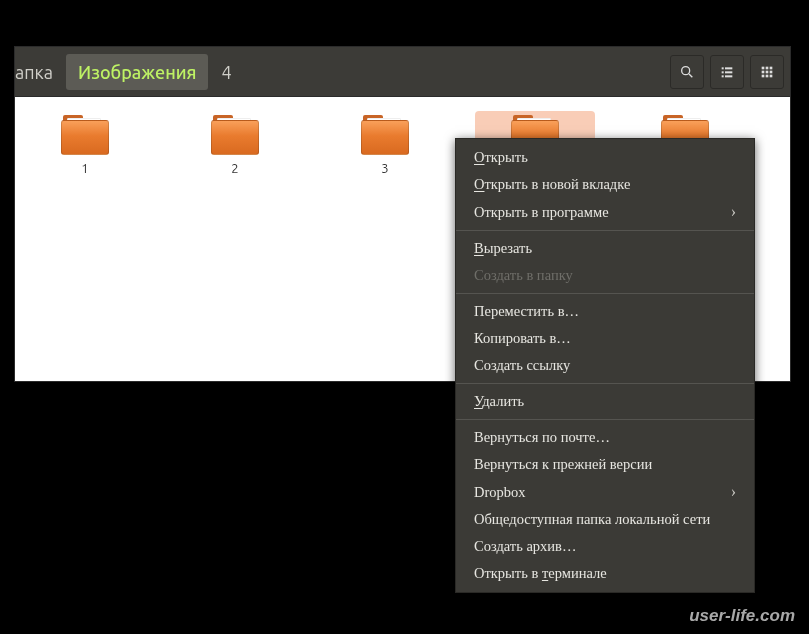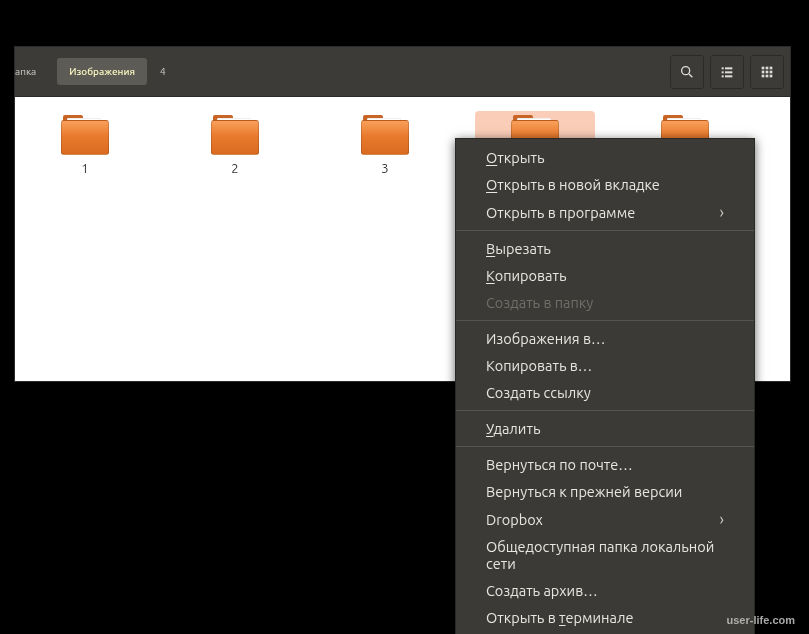--- a/index.html
+++ b/index.html
@@ -35,27 +35,26 @@
     display: flex;
     align-items: center;
     gap: 1px;
     height: 100%;
     flex: 1;
   }
   .crumb {
     color: #d0cfc9;
     padding: 8px 12px;
     border-radius: 3px;
-    font-size: 10px;
+    font-size: 18px;
   }
   .crumb.active {
     background: #5c5b55;
-    color: #fef9c3;
+    color: #bef264;
     font-weight: 500;
-    margin-left: 8px;
   }
   .crumb.cut { padding-left: 0; }
   .toolbar-icons {
     display: flex;
     gap: 6px;
     align-items: center;
   }
   .tbtn {
     width: 34px;
     height: 34px;
@@ -133,45 +132,47 @@
     position: absolute;
     top: 138px;
     left: 455px;
     width: 300px;
     background: #3b3a36;
     border: 1px solid #2a2926;
     box-shadow: 0 2px 10px rgba(0,0,0,0.6);
     padding: 5px 0;
   }
   .context-menu .item {
-    padding: 5px 30px;
+    padding: 5px 18px;
     color: #e7e6e1;
     font-size: 14.5px;
     display: flex;
     align-items: center;
     justify-content: space-between;
+    font-family: Liberation Serif, serif;
   }
   .context-menu .item.disabled { color: #6f6e69; }
   .context-menu .sep {
     height: 1px;
     background: #555450;
     margin: 4px 0;
   }
   .context-menu .item .mn { text-decoration: underline; text-underline-offset: 2px; }
   .context-menu .item .arrow { color: #c8c7c1; font-size: 16px; }
 
   .watermark {
     position: absolute;
     right: 14px;
     bottom: 8px;
     color: #bbb;
     font-family: Arial, sans-serif;
-    font-size: 11px;
+    font-size: 17px;
     font-weight: bold;
     opacity: 0.9;
+    font-style: italic;
   }
 </style>
 </head>
 <body>
 
 <div class="window">
   <div class="titlebar">
     <div class="breadcrumb">
       <div class="crumb cut">апка</div>
       <div class="crumb active">Изображения</div>
@@ -261,29 +262,26 @@
       <span><span class="mn">О</span>ткрыть в новой вкладке</span>
     </div>
   <div class="item">
       <span>Открыть в программе</span>
       <span class="arrow">›</span>
     </div>
   <div class="sep"></div>
   <div class="item">
       <span><span class="mn">В</span>ырезать</span>
     </div>
-  <div class="item">
-      <span><span class="mn">К</span>опировать</span>
-    </div>
   <div class="item disabled">
       <span>Создать в папку</span>
     </div>
   <div class="sep"></div>
   <div class="item">
-      <span>Изображения в…</span>
+      <span>Переместить в…</span>
     </div>
   <div class="item">
       <span>Копировать в…</span>
     </div>
   <div class="item">
       <span>Создать ссылку</span>
     </div>
   <div class="sep"></div>
   <div class="item">
       <span><span class="mn">У</span>далить</span>

